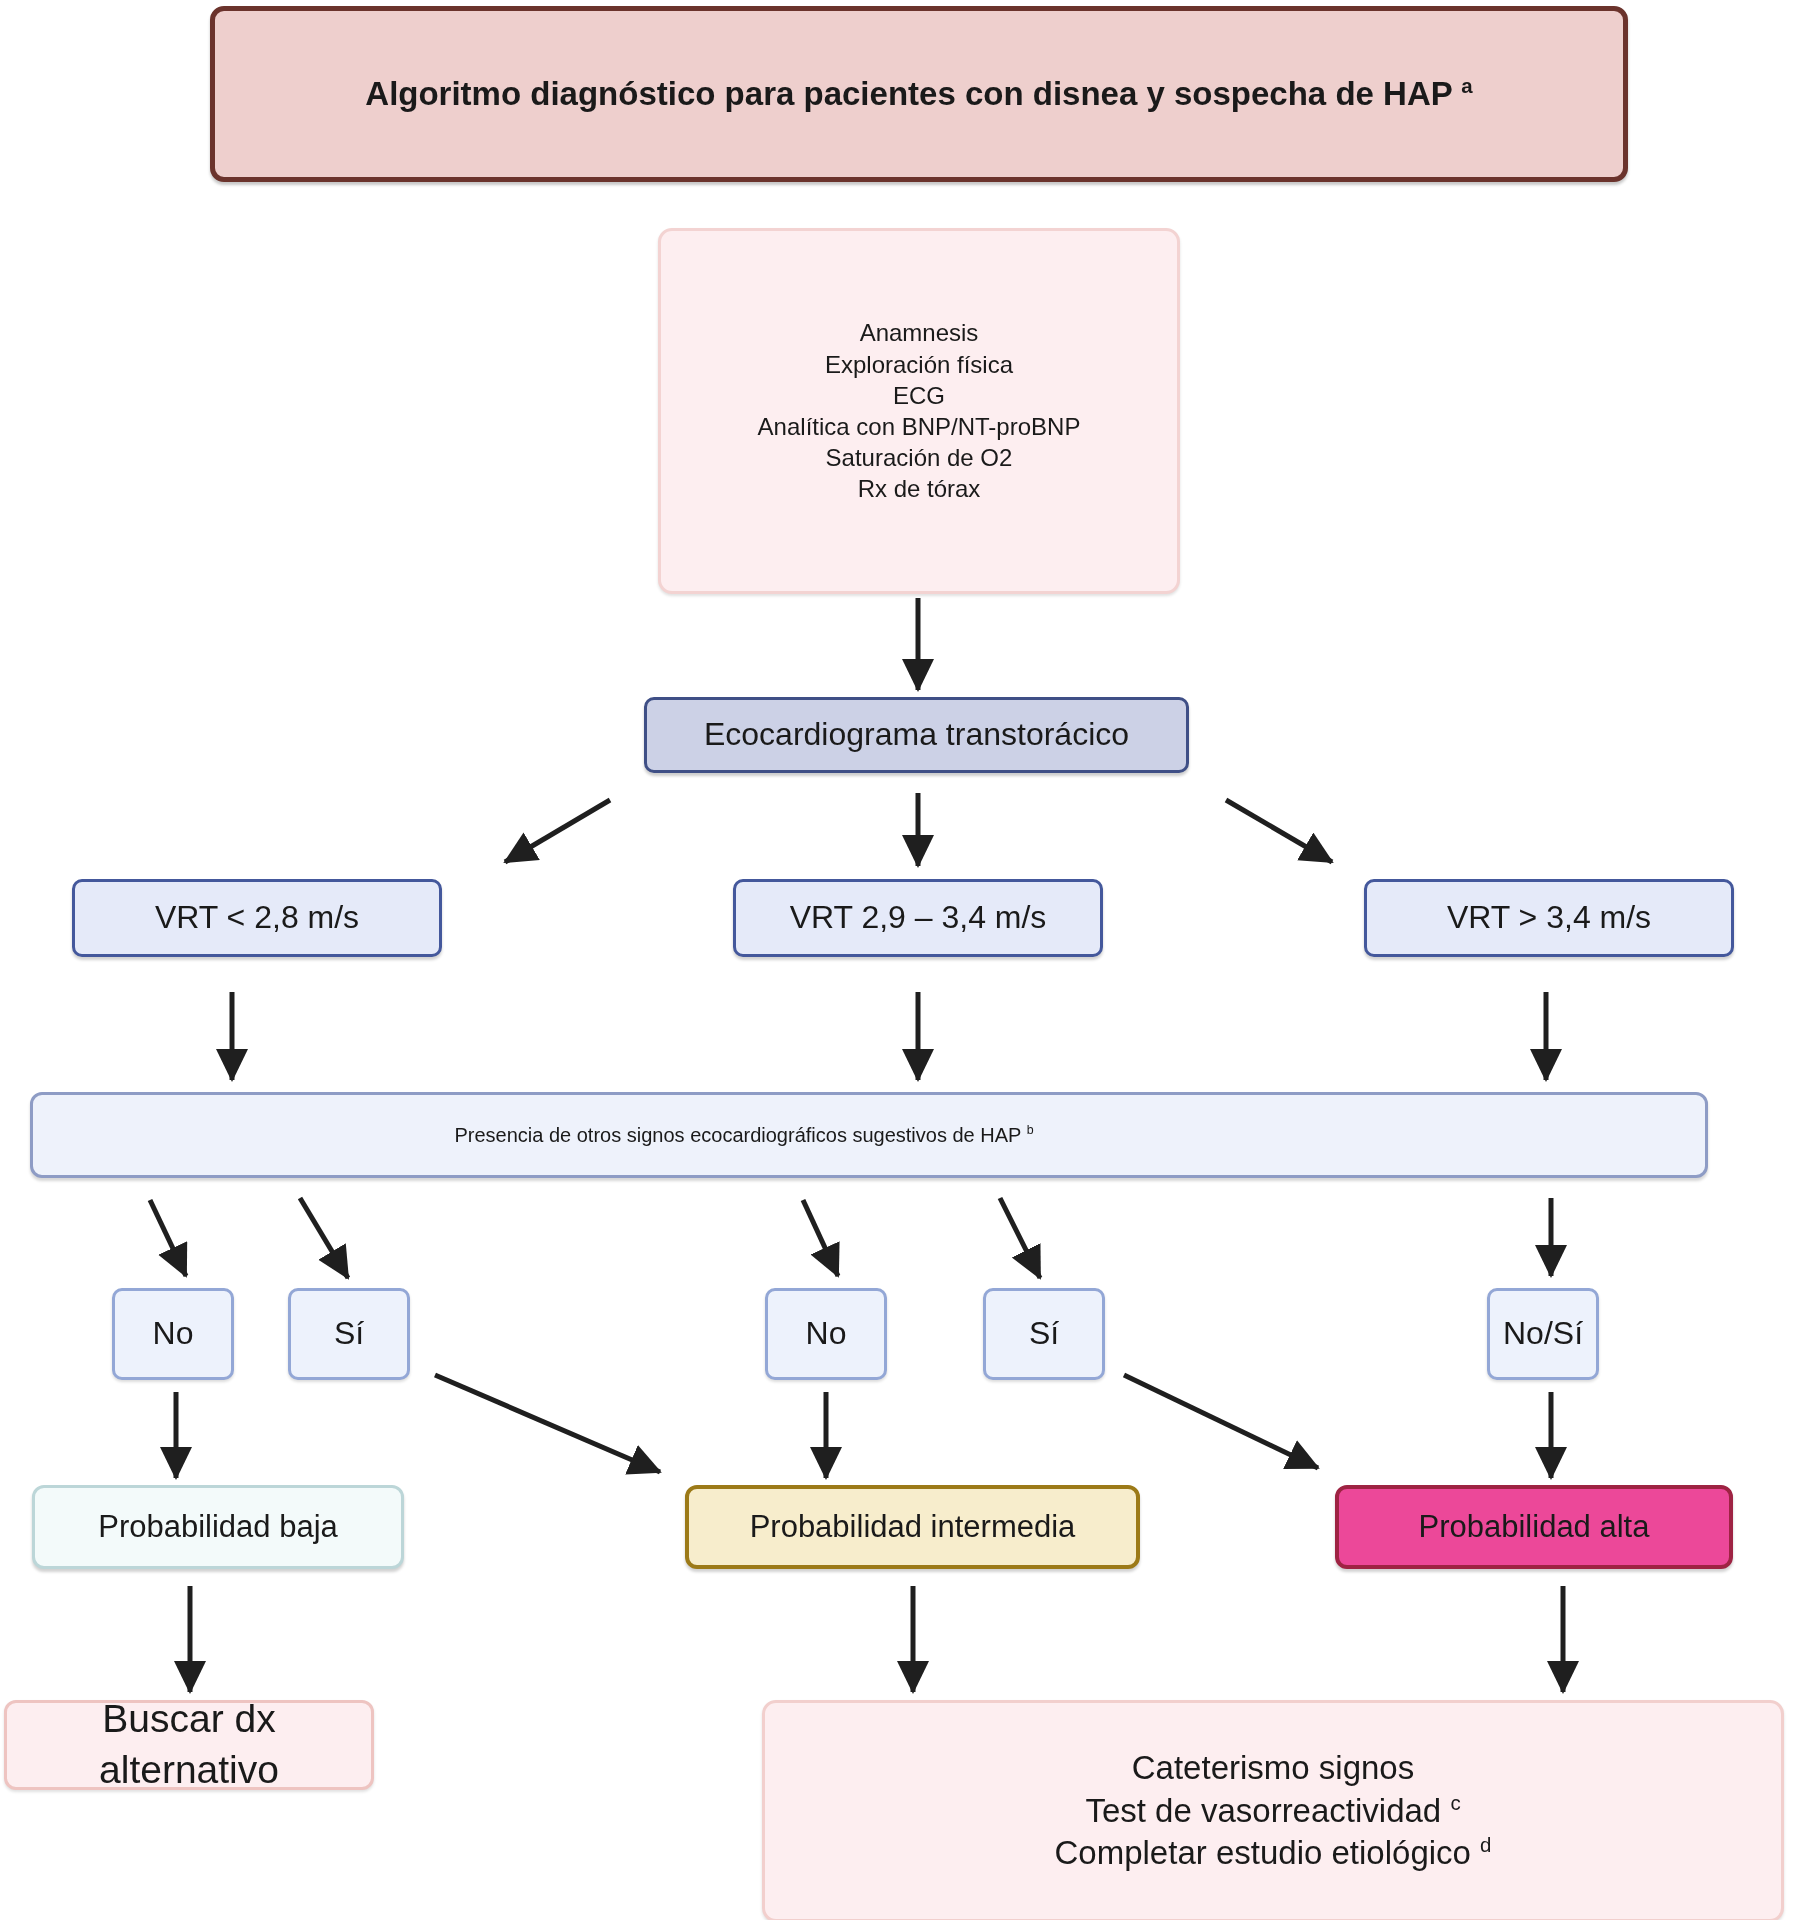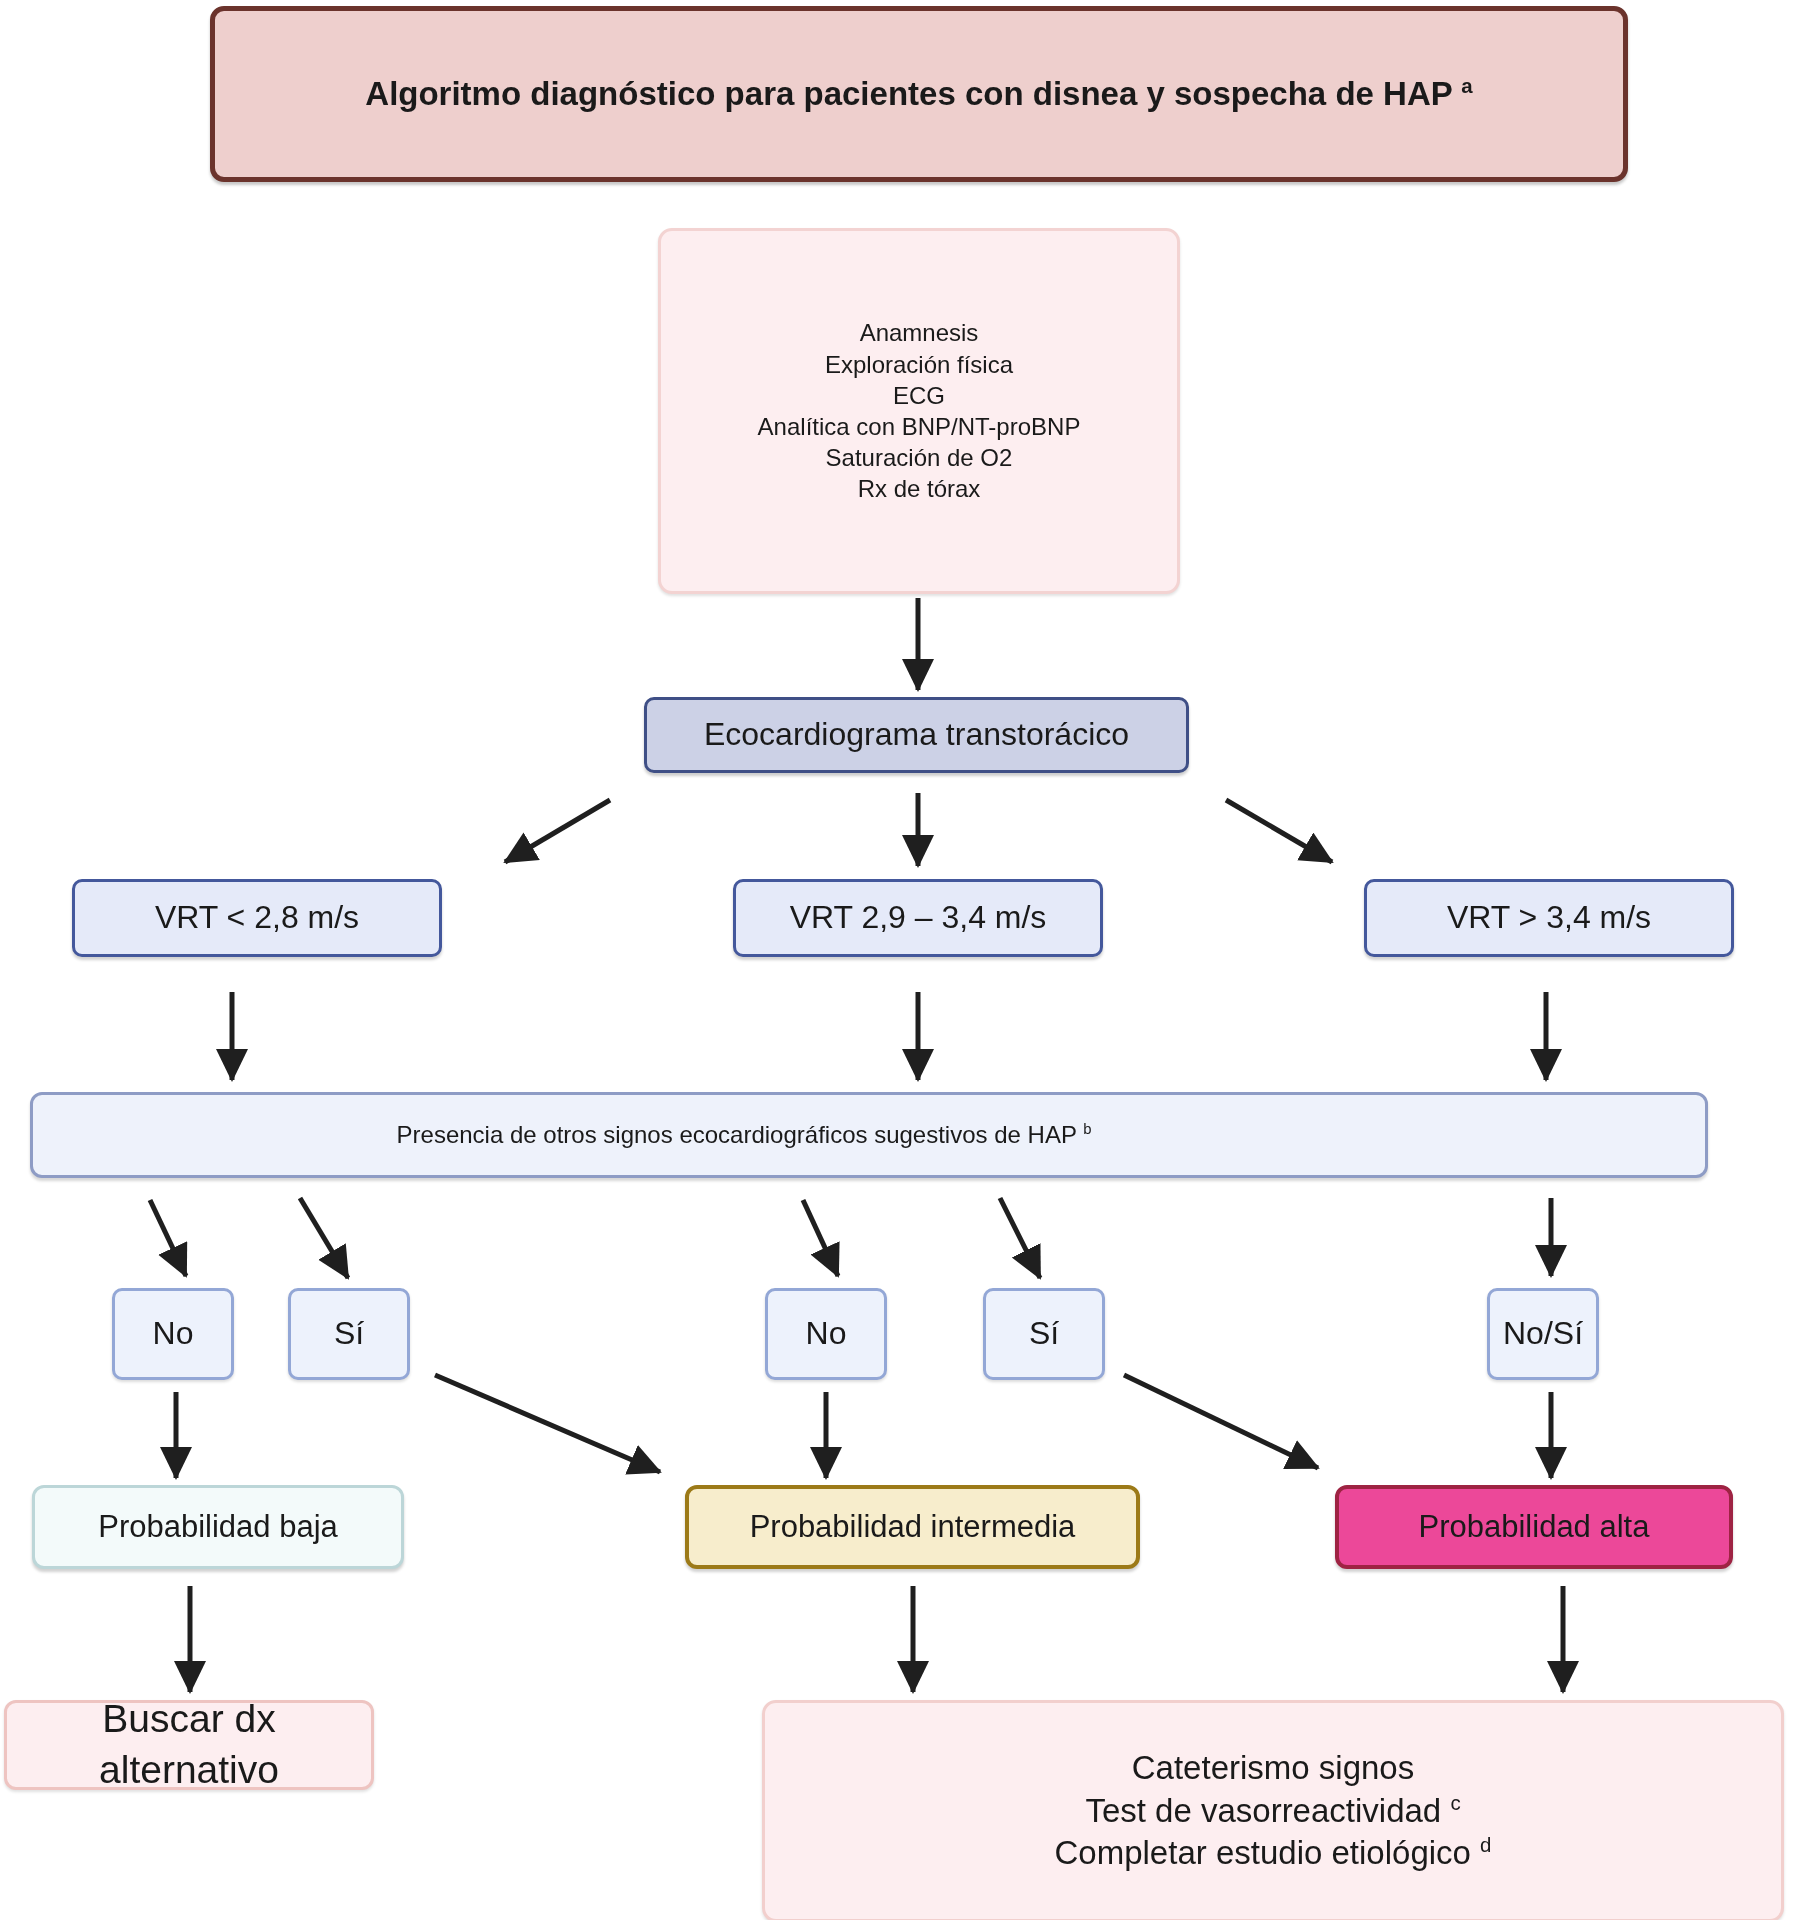--- a/index.html
+++ b/index.html
@@ -82,21 +82,21 @@
   #vrt-low  { left: 72px;   width: 370px; }
   #vrt-mid  { left: 733px;  width: 370px; }
   #vrt-high { left: 1364px; width: 370px; }
 
   
   #signos-box {
     left: 30px; top: 1092px; width: 1678px; height: 86px;
     border: 3px solid #8e9cc5;
     border-radius: 12px;
     background: #eef2fb;
-    font-size: 24px;
+    font-size: 20px;
     box-shadow: 0 3px 3px rgba(0,0,0,0.16);
   }
   #signos-box .txt { padding-right: 250px; }
 
   
   .ns-box {
     top: 1288px; height: 92px;
     border: 3px solid #93a7d6;
     border-radius: 10px;
     background: #edf2fc;

